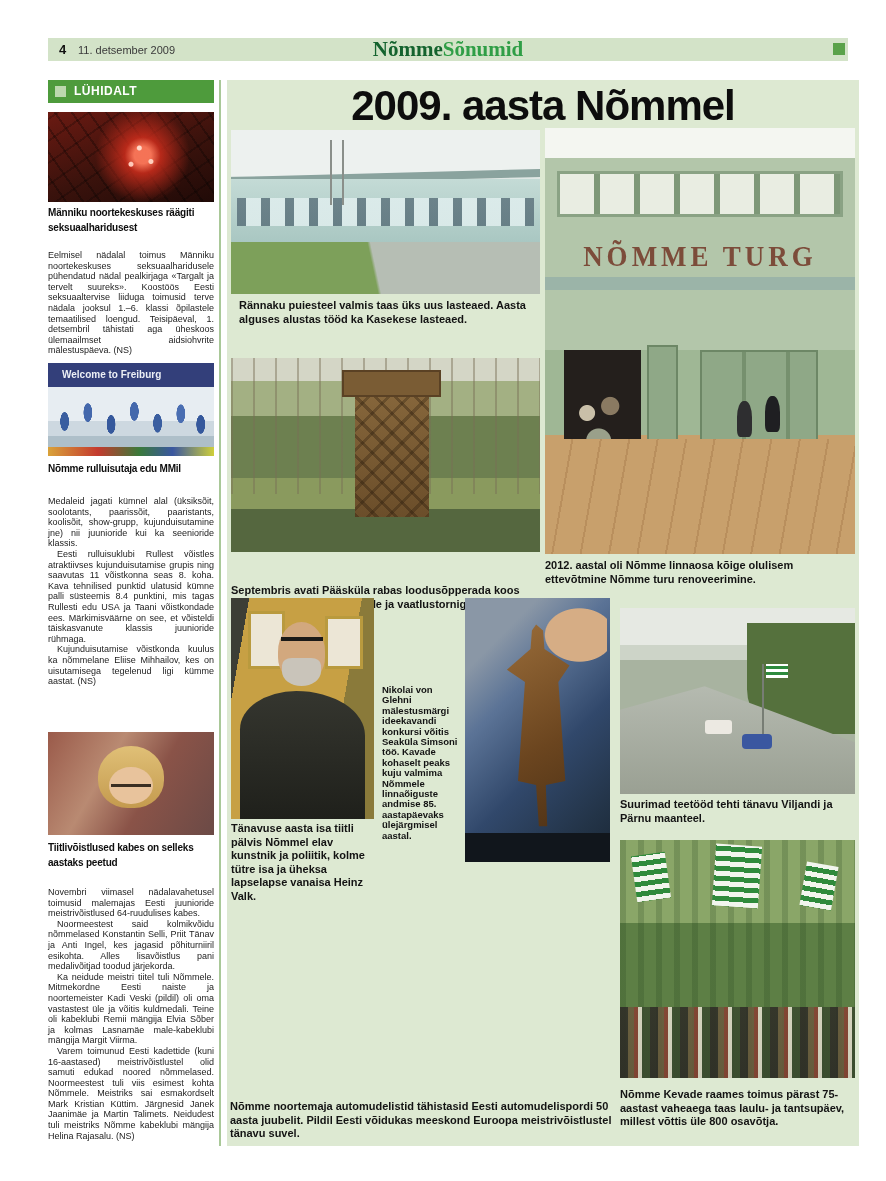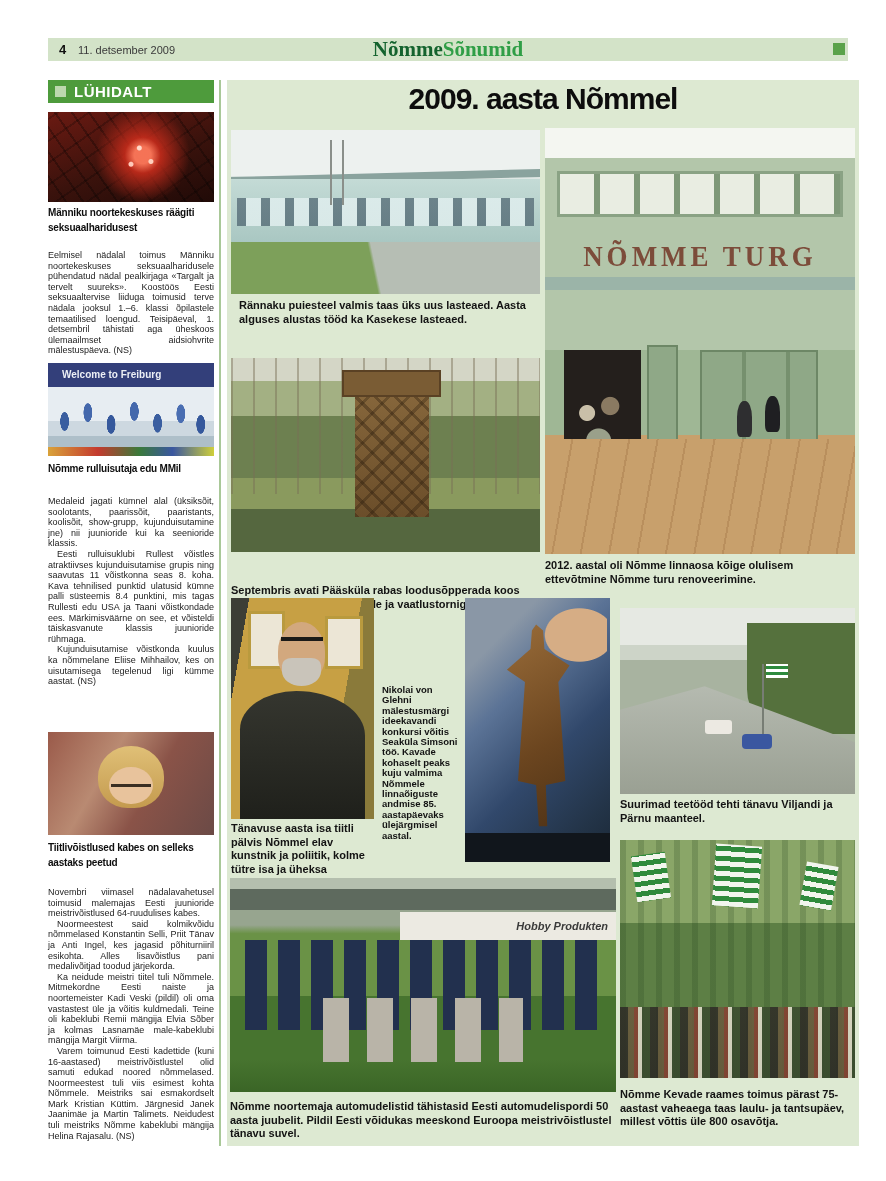--- a/index.html
+++ b/index.html
@@ -12,37 +12,37 @@
   .hdate{position:absolute;left:30px;top:6px;font-size:11px;color:#3a3a3a;}
   .masthead{position:absolute;left:0;right:0;top:0;height:23px;text-align:center;
             font-family:"Liberation Serif",serif;font-weight:bold;font-size:21px;line-height:23px;}
   .masthead .p1{color:#14632e;}
   .masthead .p2{color:#2f9e46;}
   .corner-square{position:absolute;right:3px;top:5px;width:12px;height:12px;background:#5aa24a;}
 
   
   .sidebar{position:absolute;left:48px;top:80px;width:166px;height:1066px;}
   .side-label{position:absolute;left:0;top:0;width:166px;height:23px;background:#4e9b3c;
-              color:#fff;font-weight:bold;font-size:15px;line-height:23px;padding-left:26px;
+              color:#fff;font-weight:bold;font-size:12px;line-height:23px;padding-left:26px;
               letter-spacing:.5px;box-sizing:border-box;}
   .side-label .sq{position:absolute;left:7px;top:6px;width:11px;height:11px;background:#bcd8ae;}
   .side-photo{position:absolute;left:0;width:166px;overflow:hidden;}
   .side-title{position:absolute;left:0;width:166px;font-size:10px;font-weight:bold;
               line-height:14.5px;letter-spacing:-.2px;color:#0e0e0e;}
   .side-body{position:absolute;left:0;width:166px;font-size:9px;line-height:10.6px;
              text-align:justify;color:#1c1c1c;}
   .side-body p{margin:0;}
   .side-body p + p{text-indent:9px;}
 
   .divider{position:absolute;left:219px;top:80px;width:2px;height:1066px;background:#a9c898;}
 
   
   .panel{position:absolute;left:227px;top:80px;width:632px;height:1066px;background:#dde9d2;}
   .headline{position:absolute;top:2px;left:0;width:100%;text-align:center;
-            font-size:30px;font-weight:bold;letter-spacing:-1px;color:#0d0d0d;}
+            font-size:42px;font-weight:bold;letter-spacing:-1px;color:#0d0d0d;}
   .cap{position:absolute;font-size:11px;font-weight:bold;line-height:13.5px;color:#131313;}
   .ph{position:absolute;overflow:hidden;}
 
   
   .ph-candles{top:32px;height:90px;background:
      radial-gradient(circle at 55% 40%, #ffd9c9 0 2px, rgba(0,0,0,0) 3px),
      radial-gradient(circle at 62% 55%, #ffd0bd 0 2px, rgba(0,0,0,0) 3px),
      radial-gradient(circle at 50% 58%, #ffc9b9 0 2px, rgba(0,0,0,0) 3px),
      radial-gradient(circle at 57% 48%, rgba(255,120,90,.95) 0 8%, rgba(205,45,28,.85) 17%, rgba(120,20,12,0) 45%),
      repeating-linear-gradient(55deg, rgba(0,0,0,.28) 0 2px, rgba(0,0,0,0) 2px 14px),
@@ -270,26 +270,20 @@
     <div class="ph ph-road">
       <div class="rd-trees"></div>
       <div class="rd-road"></div>
       <div class="rd-van"></div>
       <div class="rd-car"></div>
       <div class="rd-pole"></div>
       <div class="rd-flag"></div>
     </div>
     <div class="cap" style="left:393px;top:718px;width:230px">Suurimad teetööd tehti tänavu Viljandi ja Pärnu maanteel.</div>
 
-    <div class="ph ph-team">
-      <div class="tm-canopy"></div>
-      <div class="tm-banner">Hobby Produkten</div>
-      <div class="tm-row1"></div>
-      <div class="tm-row2"></div>
-    </div>
     <div class="cap" style="left:3px;top:1020px;width:388px">Nõmme noortemaja automudelistid tähistasid Eesti automudelispordi 50 aasta juubelit. Pildil Eesti võidukas meeskond Euroopa meistrivõistlustel tänavu suvel.</div>
 
     <div class="ph ph-parade">
       <div class="pr-flag pr-f1"></div>
       <div class="pr-flag pr-f2"></div>
       <div class="pr-flag pr-f3"></div>
       <div class="pr-crowd"></div>
     </div>
     <div class="cap" style="left:393px;top:1008px;width:232px">Nõmme Kevade raames toimus pärast 75-aastast vaheaega taas laulu- ja tantsupäev, millest võttis üle 800 osavõtja.</div>
   </div>

